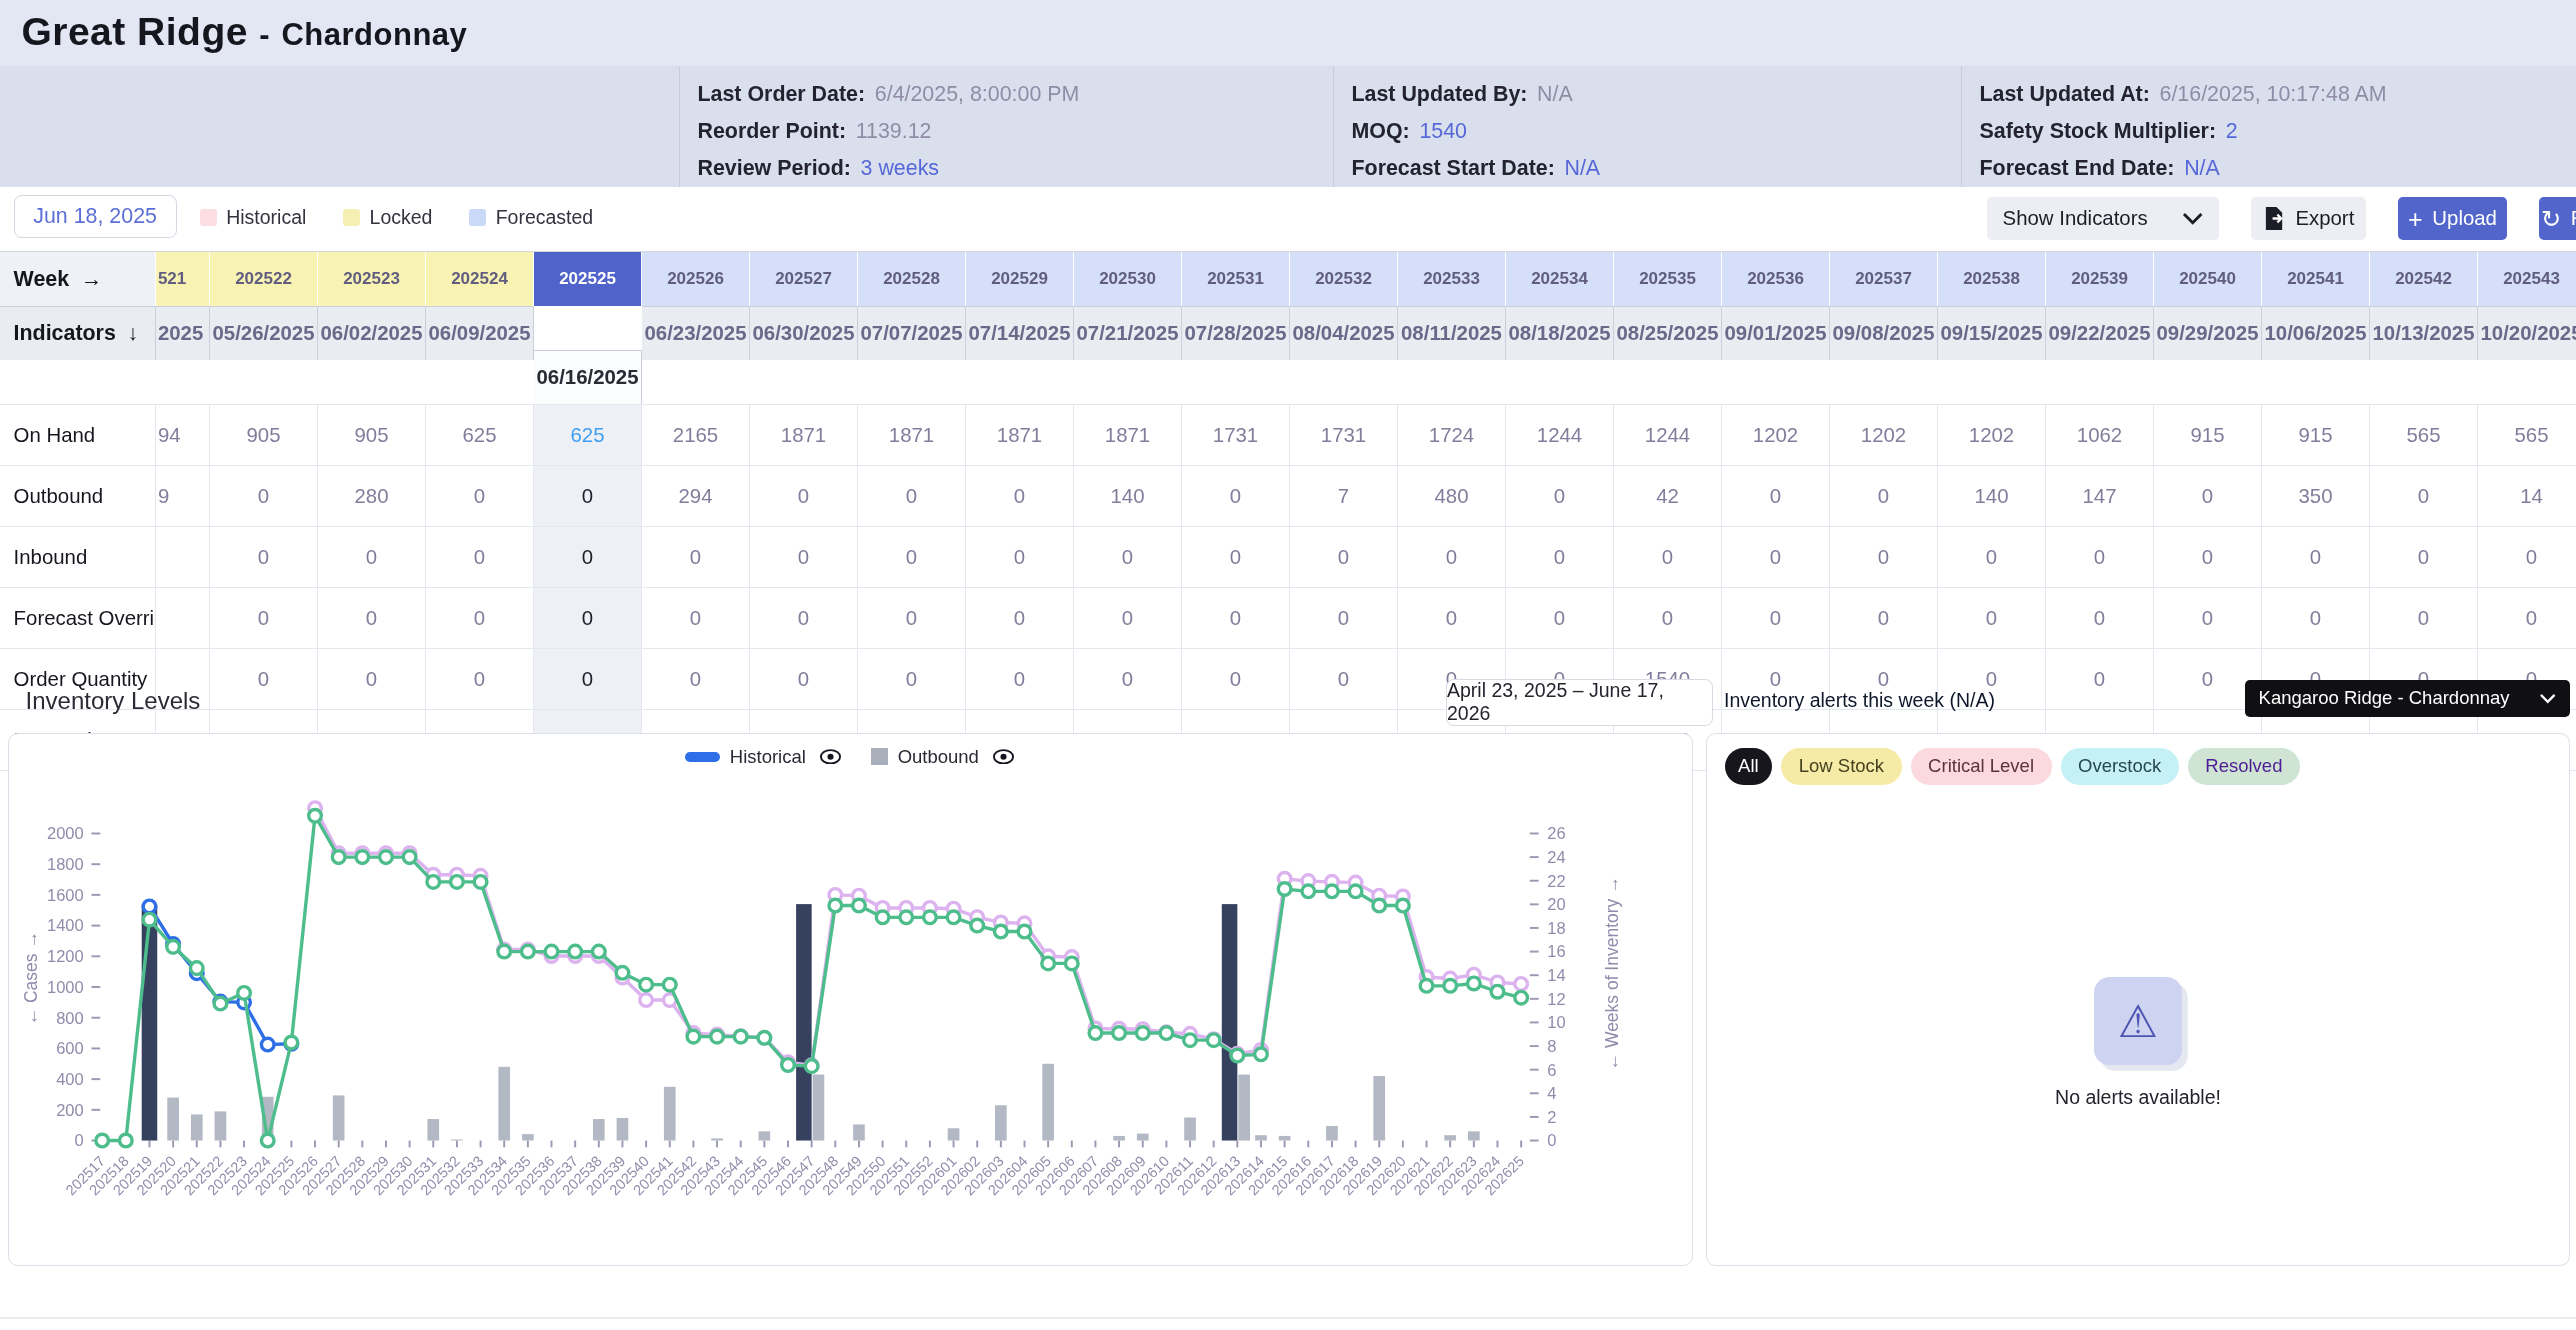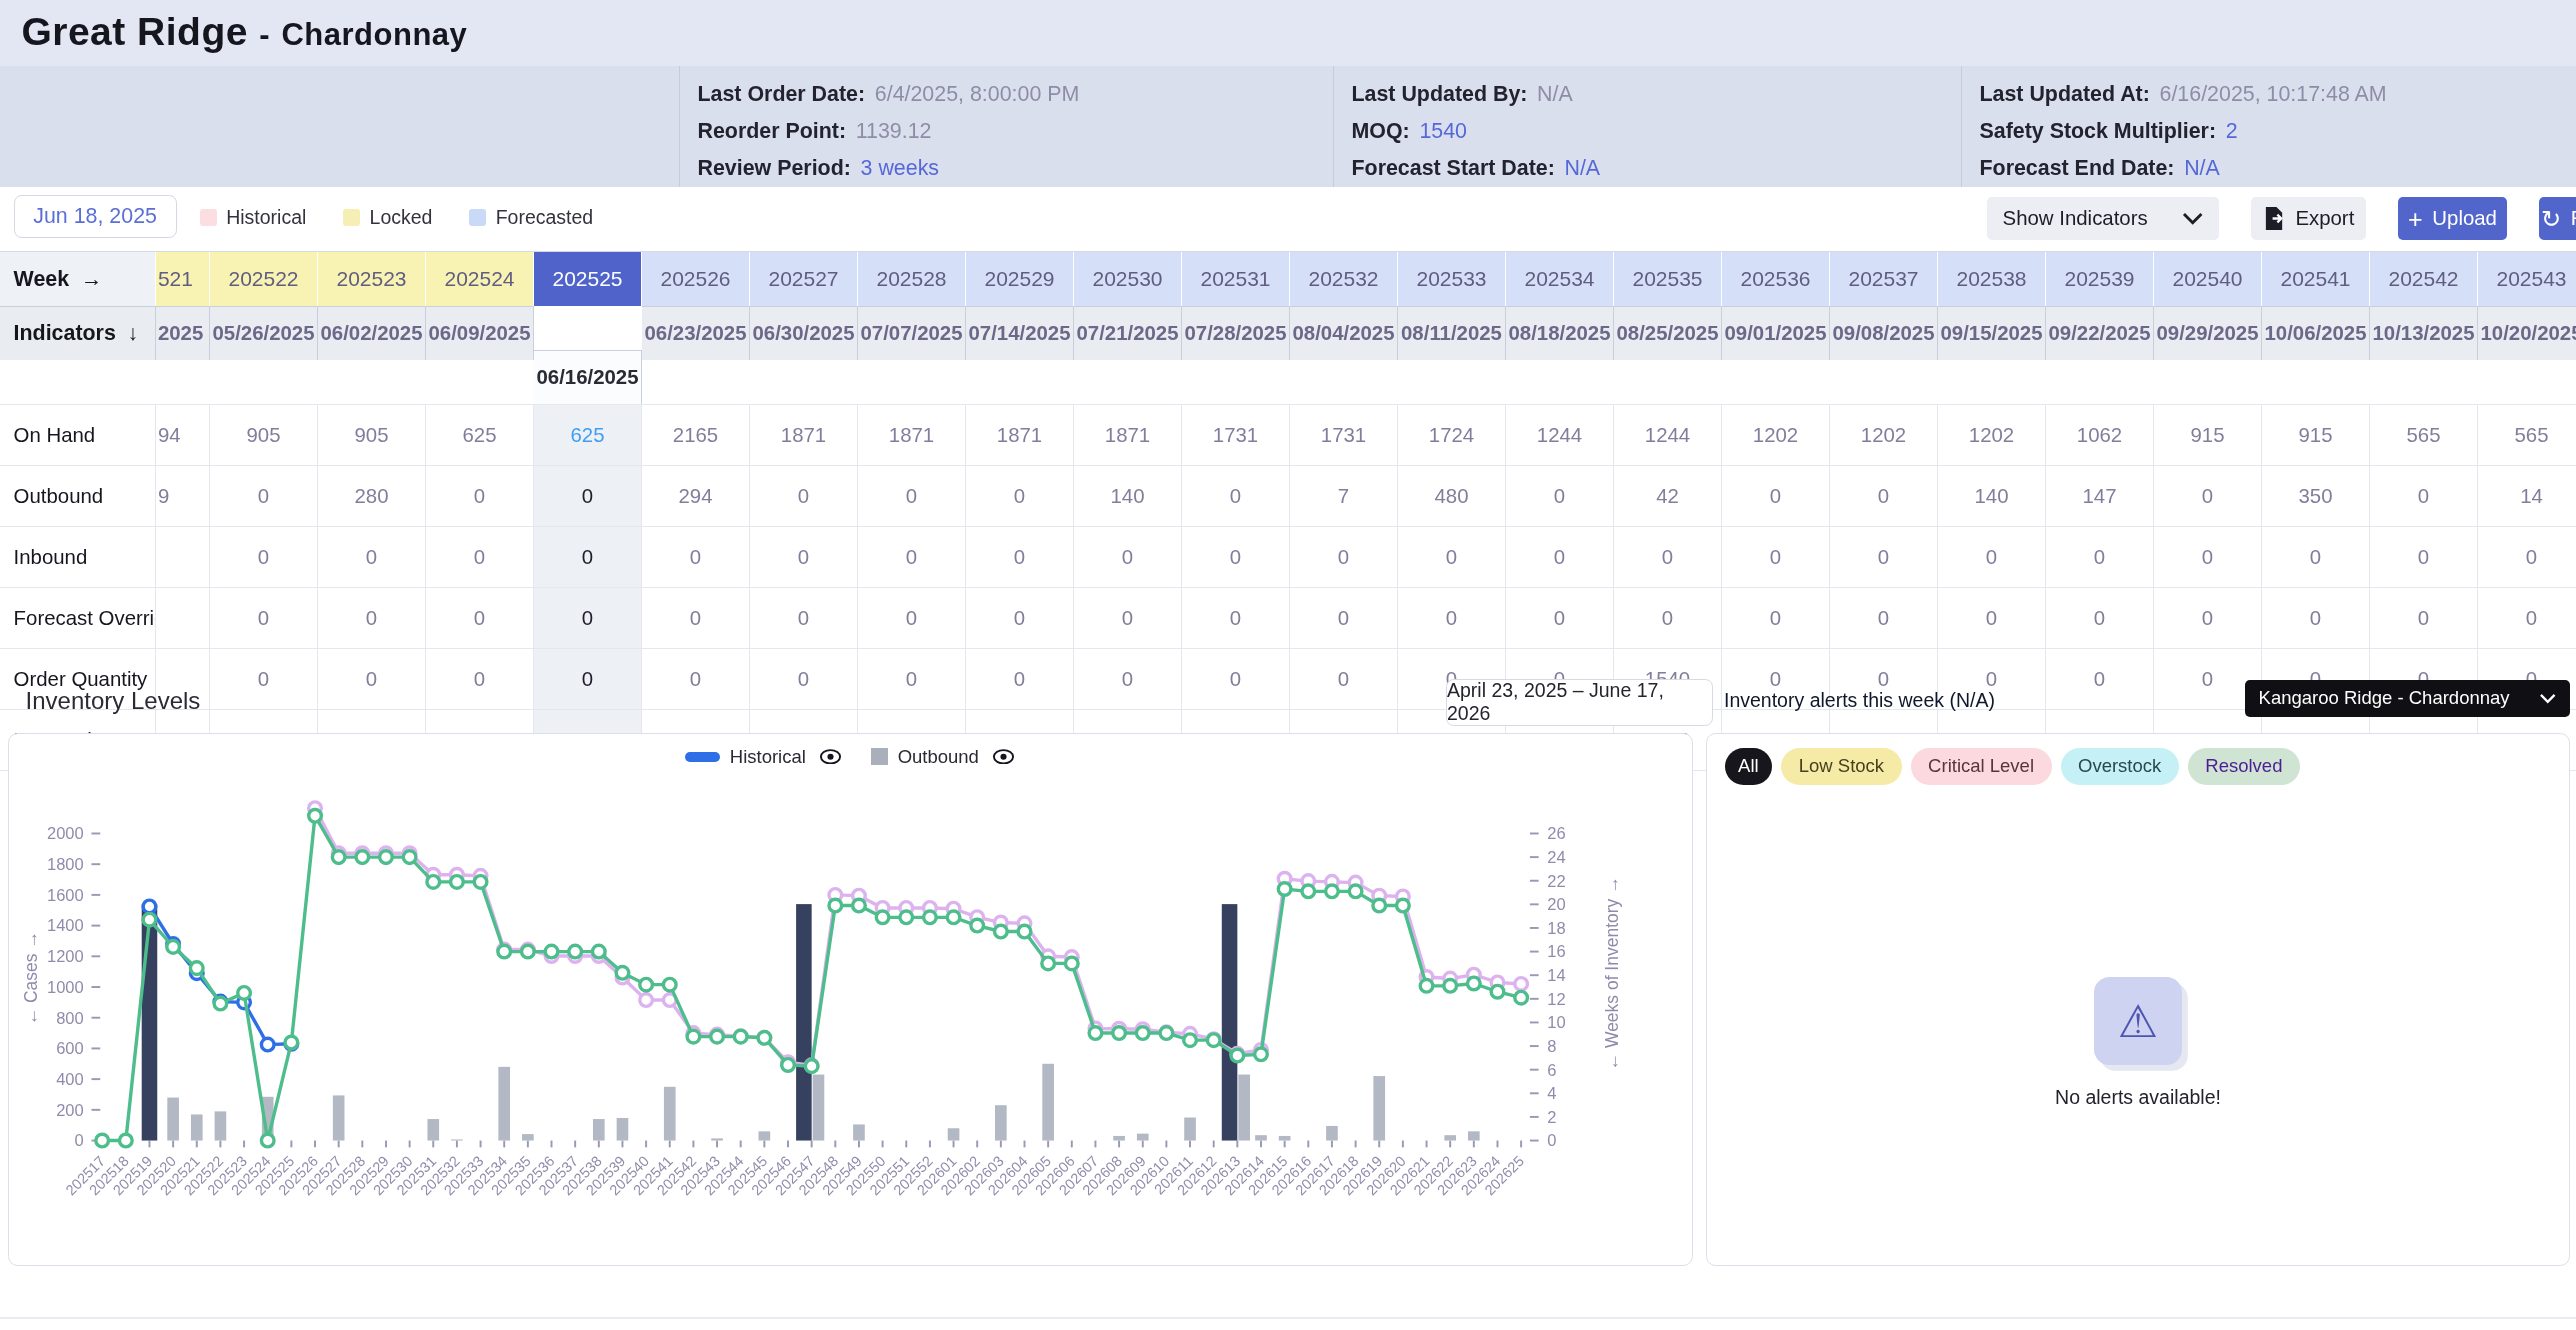--- a/index.html
+++ b/index.html
@@ -31,21 +31,21 @@
   .btn-light{background:#eceef3;color:#1d1d28;}
   .btn-blue{background:#5165cb;color:#fff;}
   #show-ind{width:232px;justify-content:space-between;padding:0 15.6px;}
   #export-btn{width:115px;}
   #upload-btn{width:109px;}
   #refresh-btn{width:105px;}
   
   #grid{left:0;top:251px;width:2576px;border-top:1.9px solid #d4d9e3;overflow:hidden;display:grid;
         grid-template-columns:156px 54px repeat(22,108px);grid-auto-rows:auto;}
   .c{box-sizing:border-box;display:flex;align-items:center;justify-content:center;overflow:hidden;white-space:nowrap;}
-  .hc{height:54px;font-weight:400;font-size:21px;color:#605d80;border-right:1.9px solid #fff;}
+  .hc{height:54px;font-weight:700;font-size:17px;color:#605d80;border-right:1.9px solid #fff;}
   .dc{height:54px;font-weight:600;font-size:20.4px;color:#6b6889;background:#e9edf2;border-right:1.9px solid #c9cfdb;border-top:1.9px solid #c9cfdb;}
   .vc{height:61px;font-size:20.4px;color:#817e9b;background:#fff;border-right:1.9px solid #e4e7ee;border-top:1.9px solid #e4e7ee;}
   .rowlab{justify-content:flex-start;padding-left:13.6px;color:#16161f;font-size:20.4px;background:#fff;}
   .corner{background:#eef1f5;color:#16161f;font-size:21.4px;font-weight:600;justify-content:flex-start;padding-left:13.6px;gap:11.7px;}
   .wk-yellow{background:#f9f3b3;}
   .wk-blue{background:#d5dff7;}
   .wk-sel{background:#4f63cb;color:#fff;}
   .date-sel{background:#fbfcfe;color:#2a2a35;margin-top:44px;}
   .body-sel{background:#edf1f6;color:#1f1f2b;}
   .onhand-sel{color:#3f9ef2;}

